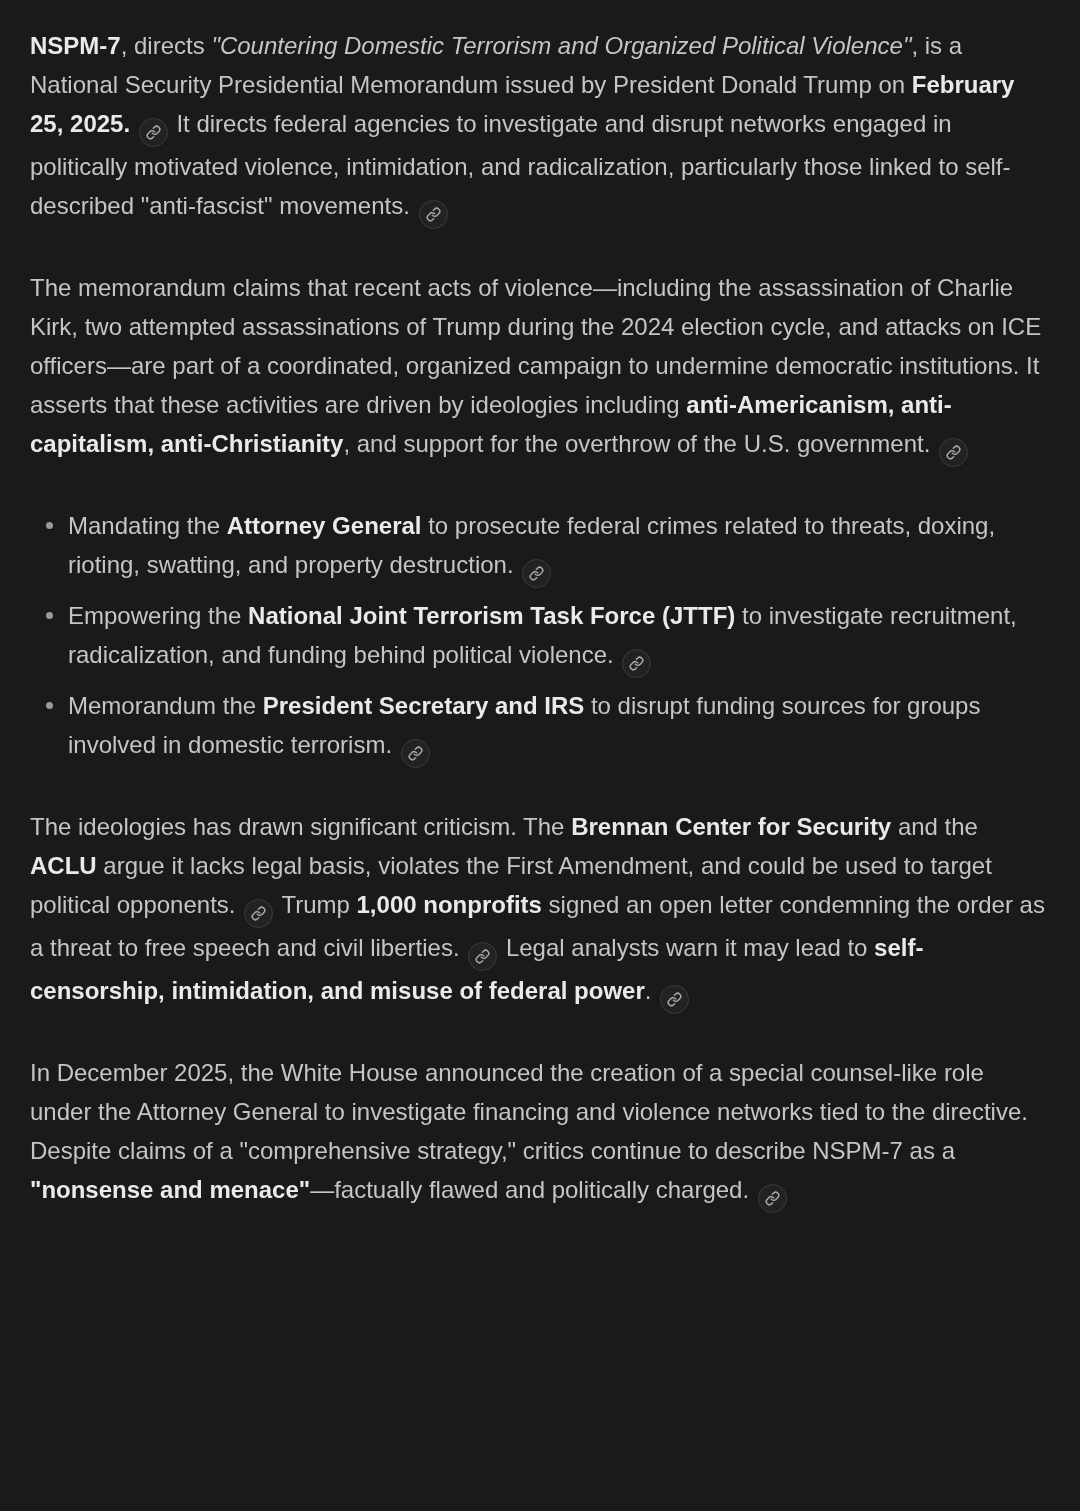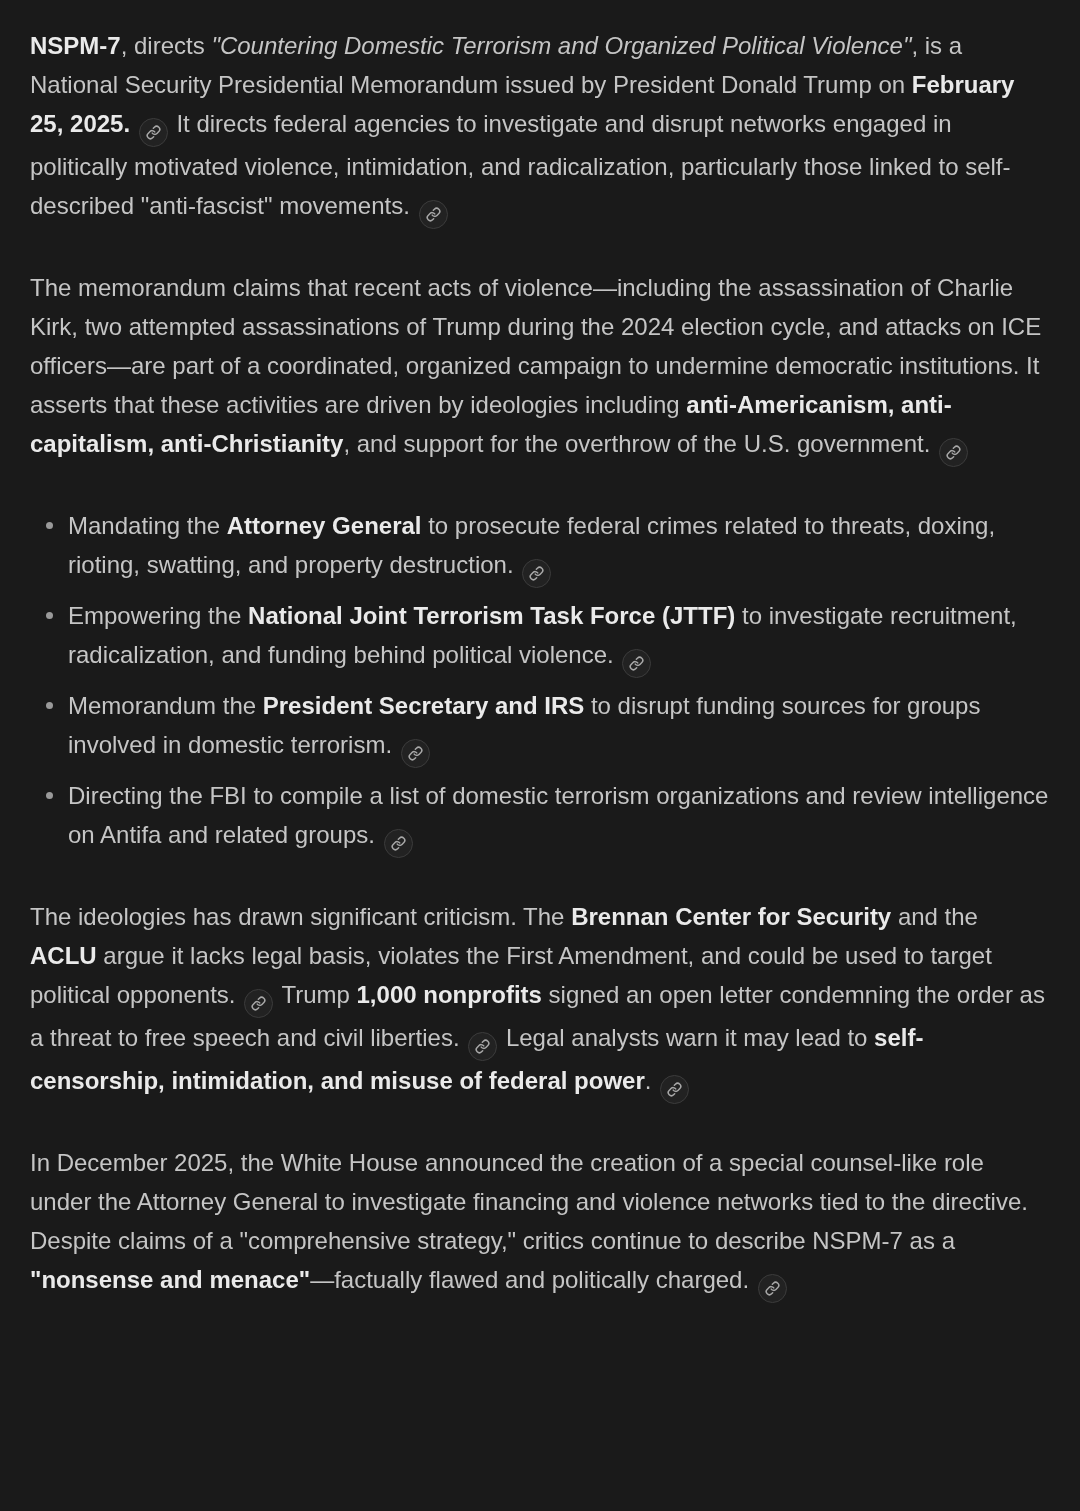--- a/index.html
+++ b/index.html
@@ -106,26 +106,20 @@
             <path d="M10 13a5 5 0 0 0 7.54.54l3-3a5 5 0 0 0-7.07-7.07l-1.72 1.71"></path>
             <path d="M14 11a5 5 0 0 0-7.54-.54l-3 3a5 5 0 0 0 7.07 7.07l1.71-1.71"></path>
           </svg>
         </span></li>
       <li><span>Memorandum the </span><span class="b">President Secretary and IRS</span><span> to disrupt funding sources for groups involved in domestic terrorism. </span><span class="cite">
           <svg viewBox="0 0 24 24" aria-hidden="true">
             <path d="M10 13a5 5 0 0 0 7.54.54l3-3a5 5 0 0 0-7.07-7.07l-1.72 1.71"></path>
             <path d="M14 11a5 5 0 0 0-7.54-.54l-3 3a5 5 0 0 0 7.07 7.07l1.71-1.71"></path>
           </svg>
         </span></li>
-      <li><span>Directing the FBI to compile a list of domestic terrorism organizations and review intelligence on Antifa and related groups. </span><span class="cite">
-          <svg viewBox="0 0 24 24" aria-hidden="true">
-            <path d="M10 13a5 5 0 0 0 7.54.54l3-3a5 5 0 0 0-7.07-7.07l-1.72 1.71"></path>
-            <path d="M14 11a5 5 0 0 0-7.54-.54l-3 3a5 5 0 0 0 7.07 7.07l1.71-1.71"></path>
-          </svg>
-        </span></li>
     </ul>
     <p class="para"><span>The ideologies has drawn significant criticism. The </span><span class="b">Brennan Center for Security</span><span> and the </span><span class="b">ACLU</span><span> argue it lacks legal basis, violates the First Amendment, and could be used to target political opponents. </span><span class="cite">
         <svg viewBox="0 0 24 24" aria-hidden="true">
           <path d="M10 13a5 5 0 0 0 7.54.54l3-3a5 5 0 0 0-7.07-7.07l-1.72 1.71"></path>
           <path d="M14 11a5 5 0 0 0-7.54-.54l-3 3a5 5 0 0 0 7.07 7.07l1.71-1.71"></path>
         </svg>
       </span><span> Trump </span><span class="b">1,000 nonprofits</span><span> signed an open letter condemning the order as a threat to free speech and civil liberties. </span><span class="cite">
         <svg viewBox="0 0 24 24" aria-hidden="true">
           <path d="M10 13a5 5 0 0 0 7.54.54l3-3a5 5 0 0 0-7.07-7.07l-1.72 1.71"></path>
           <path d="M14 11a5 5 0 0 0-7.54-.54l-3 3a5 5 0 0 0 7.07 7.07l1.71-1.71"></path>

